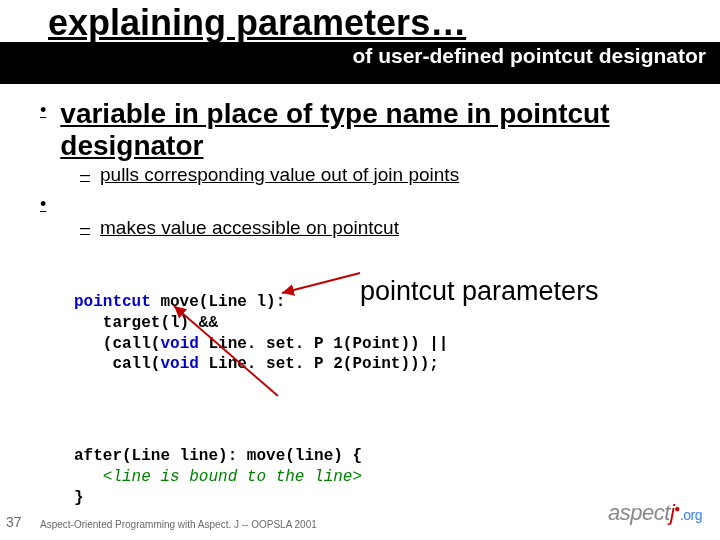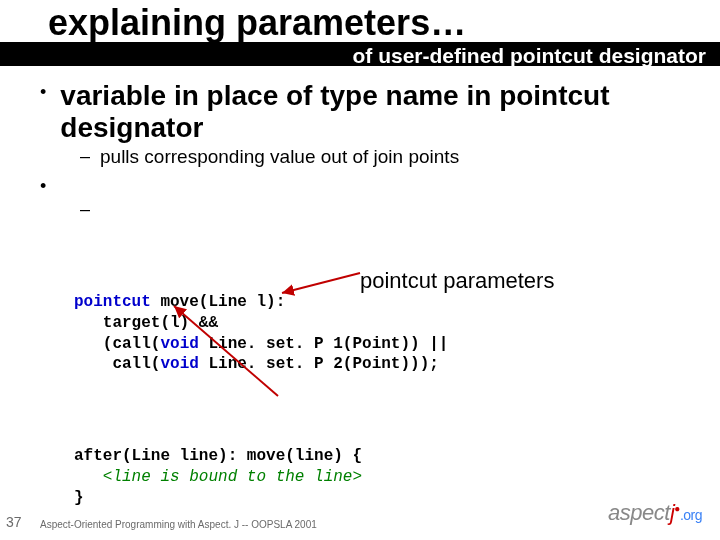--- a/index.html
+++ b/index.html
@@ -9,36 +9,37 @@
     height: 540px;
     font-family: Arial, Helvetica, sans-serif;
     background: #fff;
     overflow: hidden;
   }
   .slide {
     width: 720px;
     height: 540px;
     position: relative;
     box-sizing: border-box;
+    text-decoration: underline;
   }
   .title-block {
     position: relative;
     width: 100%;
     padding: 2px 0 0 48px;
     box-sizing: border-box;
   }
   .title {
     font-size: 36px;
     font-weight: bold;
     color: #000;
     margin: 0;
   }
   .subtitle-bar {
     background: #000;
-    height: 24px;
+    height: 42px;
     margin-top: -2px;
     position: relative;
   }
   .subtitle {
     position: absolute;
     right: 14px;
     top: 2px;
     color: #fff;
     font-size: 21px;
     font-weight: bold;
@@ -67,24 +68,24 @@
     margin-bottom: 6px;
   }
   .sub .dash {
     font-size: 18px;
     margin-right: 10px;
   }
   .sub .txt {
     font-size: 19px;
   }
   .callout1 {
-    font-size: 22px;
+    font-size: 27px;
     position: absolute;
     left: 360px;
-    top: 268px;
+    top: 276px;
   }
   .code1 {
     font-family: "Courier New", monospace;
     font-size: 16px;
     font-weight: bold;
     line-height: 1.3;
     position: absolute;
     left: 74px;
     top: 292px;
     white-space: pre;
@@ -184,20 +185,21 @@
     </div>
     <div class="sub">
       <span class="dash">–</span>
       <span class="txt">pulls corresponding value out of join points</span>
     </div>
     <div class="bullet">
       <span class="dot">•</span>
     </div>
     <div class="sub">
       <span class="dash">–</span>
+      <span class="txt">makes value accessible on pointcut</span>
     </div>
   </div>
 
   <div class="callout1">pointcut parameters</div>
 
   <svg class="arrow1">
     <defs>
       <marker id="ah1" markerWidth="8" markerHeight="8" refX="6" refY="3" orient="auto">
         <path d="M0,0 L6,3 L0,6 Z" fill="#c00000"></path>
       </marker>

